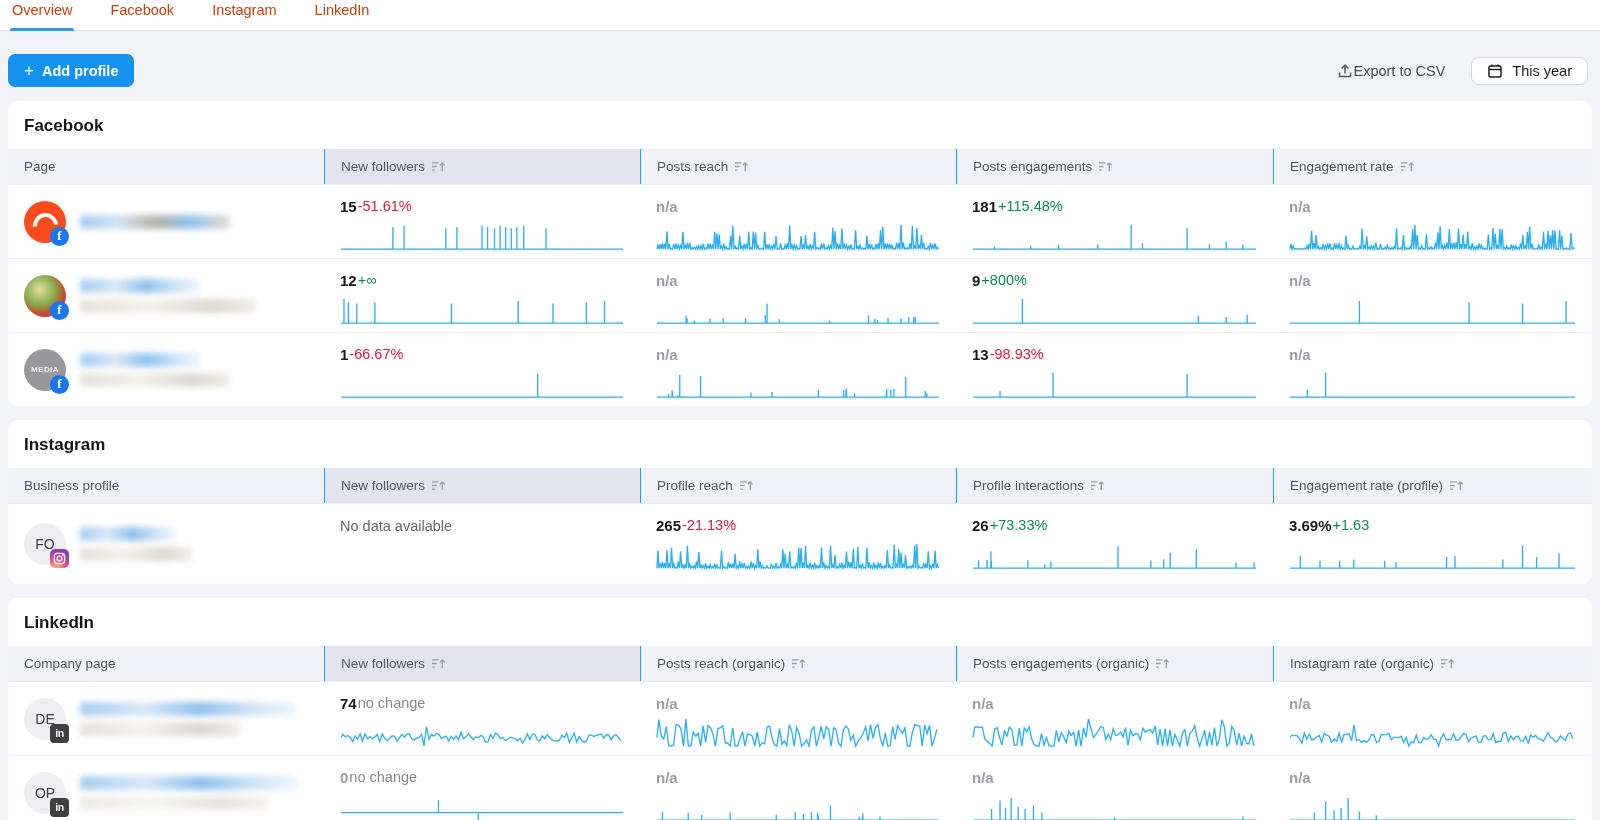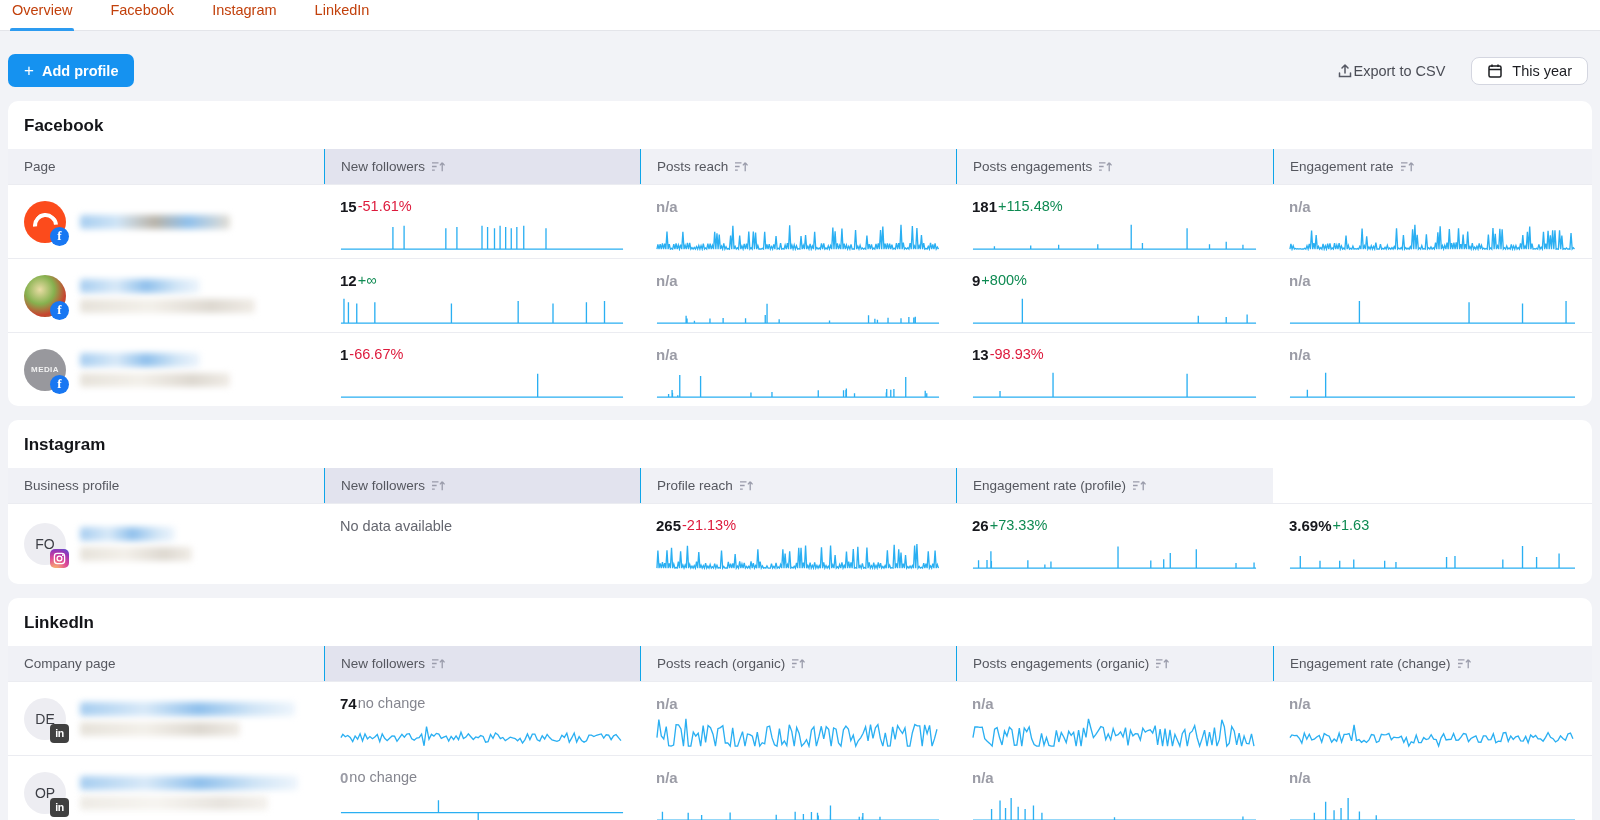--- a/index.html
+++ b/index.html
@@ -372,20 +372,27 @@
         </svg>
       </div>
     <div class="th">
         <span>Profile reach</span>
       <svg class="sort-svg" viewBox="0 0 16 14">
           <path d="M1 3h7M1 7h5M1 11h3" stroke="#9a9cab" stroke-width="1.4"></path>
           <path d="M12 12V3m0 0L9.5 5.8M12 3l2.5 2.8" stroke="#9a9cab" stroke-width="1.4" fill="none"></path>
         </svg>
       </div>
     <div class="th">
+        <span>Profile interactions</span>
+      <svg class="sort-svg" viewBox="0 0 16 14">
+          <path d="M1 3h7M1 7h5M1 11h3" stroke="#9a9cab" stroke-width="1.4"></path>
+          <path d="M12 12V3m0 0L9.5 5.8M12 3l2.5 2.8" stroke="#9a9cab" stroke-width="1.4" fill="none"></path>
+        </svg>
+      </div>
+    <div class="th">
         <span>Engagement rate (profile)</span>
       <svg class="sort-svg" viewBox="0 0 16 14">
           <path d="M1 3h7M1 7h5M1 11h3" stroke="#9a9cab" stroke-width="1.4"></path>
           <path d="M12 12V3m0 0L9.5 5.8M12 3l2.5 2.8" stroke="#9a9cab" stroke-width="1.4" fill="none"></path>
         </svg>
       </div>
   </div>
 
   <div class="grid-row row-ig">
     <div class="page-cell">
@@ -460,21 +467,21 @@
         </svg>
       </div>
     <div class="th">
         <span>Posts engagements (organic)</span>
       <svg class="sort-svg" viewBox="0 0 16 14">
           <path d="M1 3h7M1 7h5M1 11h3" stroke="#9a9cab" stroke-width="1.4"></path>
           <path d="M12 12V3m0 0L9.5 5.8M12 3l2.5 2.8" stroke="#9a9cab" stroke-width="1.4" fill="none"></path>
         </svg>
       </div>
     <div class="th">
-        <span>Engagement rate (change)</span>
+        <span>Instagram rate (organic)</span>
       <svg class="sort-svg" viewBox="0 0 16 14">
           <path d="M1 3h7M1 7h5M1 11h3" stroke="#9a9cab" stroke-width="1.4"></path>
           <path d="M12 12V3m0 0L9.5 5.8M12 3l2.5 2.8" stroke="#9a9cab" stroke-width="1.4" fill="none"></path>
         </svg>
       </div>
   </div>
 
   <div class="grid-row row-li">
     <div class="page-cell">
       <div class="avatar">

